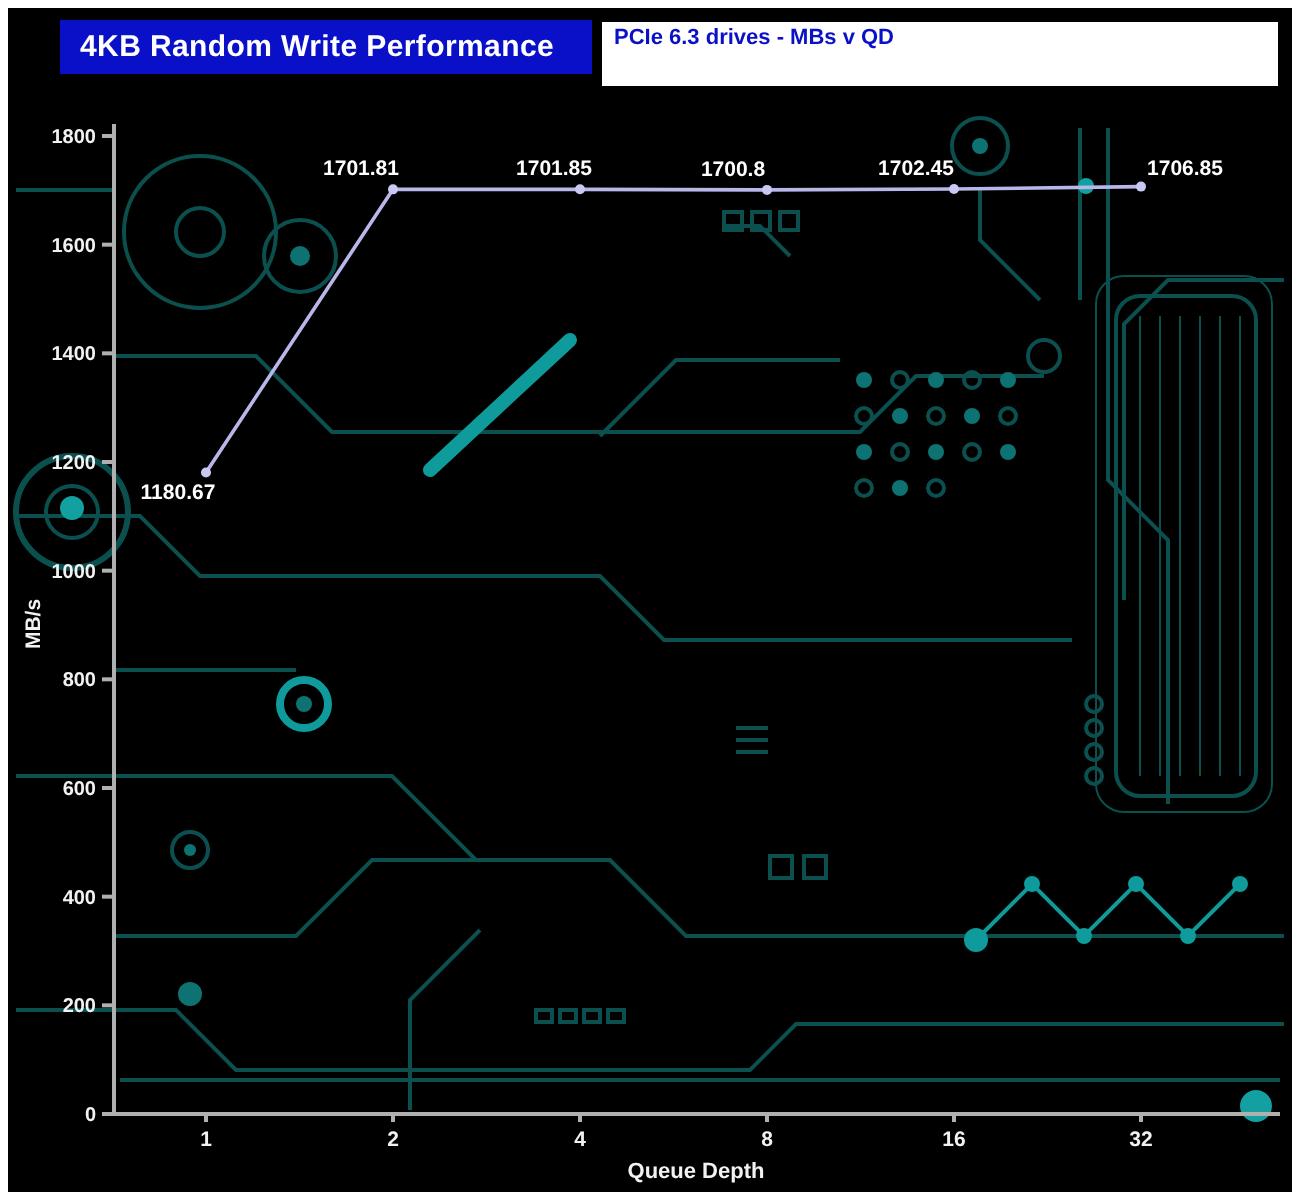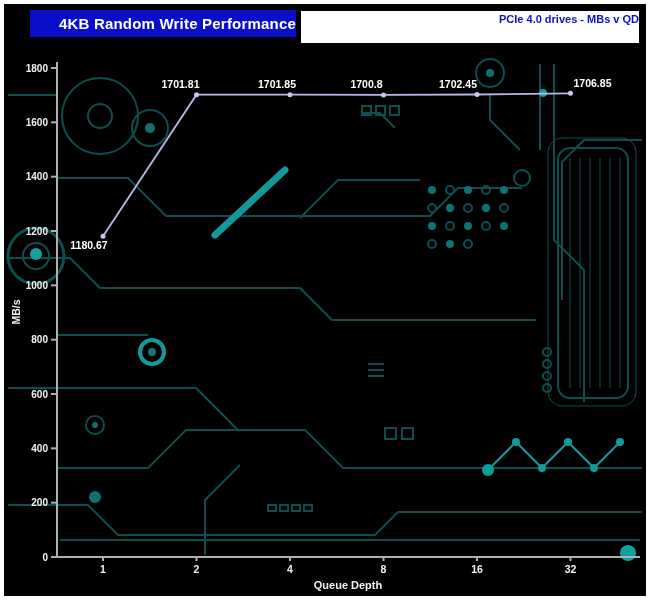--- a/index.html
+++ b/index.html
@@ -1,18 +1,18 @@
 <!DOCTYPE html>
 <html style="--header-blue: #0a10c8;"><head>
 <meta charset="utf-8">
 <style>
   html,body{margin:0;padding:0;}
   body{width:650px;height:600px;background:#ffffff;font-family:"Liberation Sans",sans-serif;}
   .frame{position:absolute;left:0;top:0;width:650px;height:600px;box-sizing:border-box;
-         border:4px solid #ffffff;background:#000000;overflow:hidden;text-align:right;}
+         border:4px solid #ffffff;background:#000000;overflow:hidden;}
   .layer{position:absolute;left:-4px;top:-4px;width:650px;height:600px;}
   svg.layer{display:block;}
   .title-box{position:absolute;left:30px;top:10px;width:266px;height:27px;
              background:var(--header-blue,#0a10c8);color:#ffffff;font-weight:bold;
              font-size:15px;line-height:27px;padding-left:10px;box-sizing:border-box;
              letter-spacing:.2px;}
   .subtitle-box{position:absolute;left:300px;top:10px;width:340px;height:35px;
                 background:#ffffff;border:1px solid #000000;box-sizing:border-box;
                 display:flex;flex-direction:column;}
   .subtitle-line1{flex:1;color:var(--header-blue,#0a10c8);font-weight:bold;font-size:11px;
@@ -106,21 +106,21 @@
       <circle cx="542" cy="468" r="4" fill="#0f9b9b"></circle>
       <circle cx="568" cy="442" r="4" fill="#0f9b9b"></circle>
       <circle cx="594" cy="468" r="4" fill="#0f9b9b"></circle>
       <circle cx="620" cy="442" r="4" fill="#0f9b9b"></circle>
     </g>
   </svg>
 
   <div class="layer">
     <div class="title-box">4KB Random Write Performance</div>
     <div class="subtitle-box">
-      <div class="subtitle-line1">PCIe 4.0 drives - MBs v QD</div>
+      <div class="subtitle-line1">PCIe 6.3 drives - MBs v QD</div>
     </div>
   </div>
 
   <svg id="chart" class="layer" viewBox="0 0 650 600">
       <line x1="57" y1="62" x2="57" y2="557" stroke="#b0b0b0" stroke-width="2"></line>
       <line x1="53" y1="557" x2="640" y2="557" stroke="#b0b0b0" stroke-width="2"></line>
       <line x1="51" y1="557" x2="57" y2="557" stroke="#b0b0b0" stroke-width="2"></line>
       <text x="48" y="560.5" text-anchor="end" font-size="10" fill="#f2f2f2">0</text>
       <line x1="51" y1="502.6666666666667" x2="57" y2="502.6666666666667" stroke="#b0b0b0" stroke-width="2"></line>
       <text x="48" y="506.1666666666667" text-anchor="end" font-size="10" fill="#f2f2f2">200</text>

